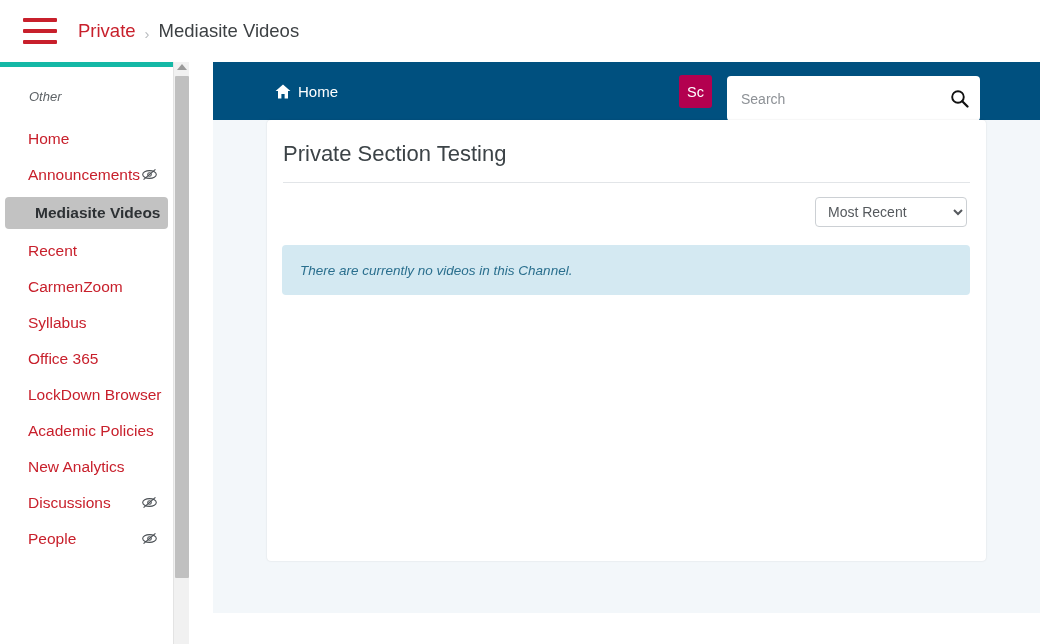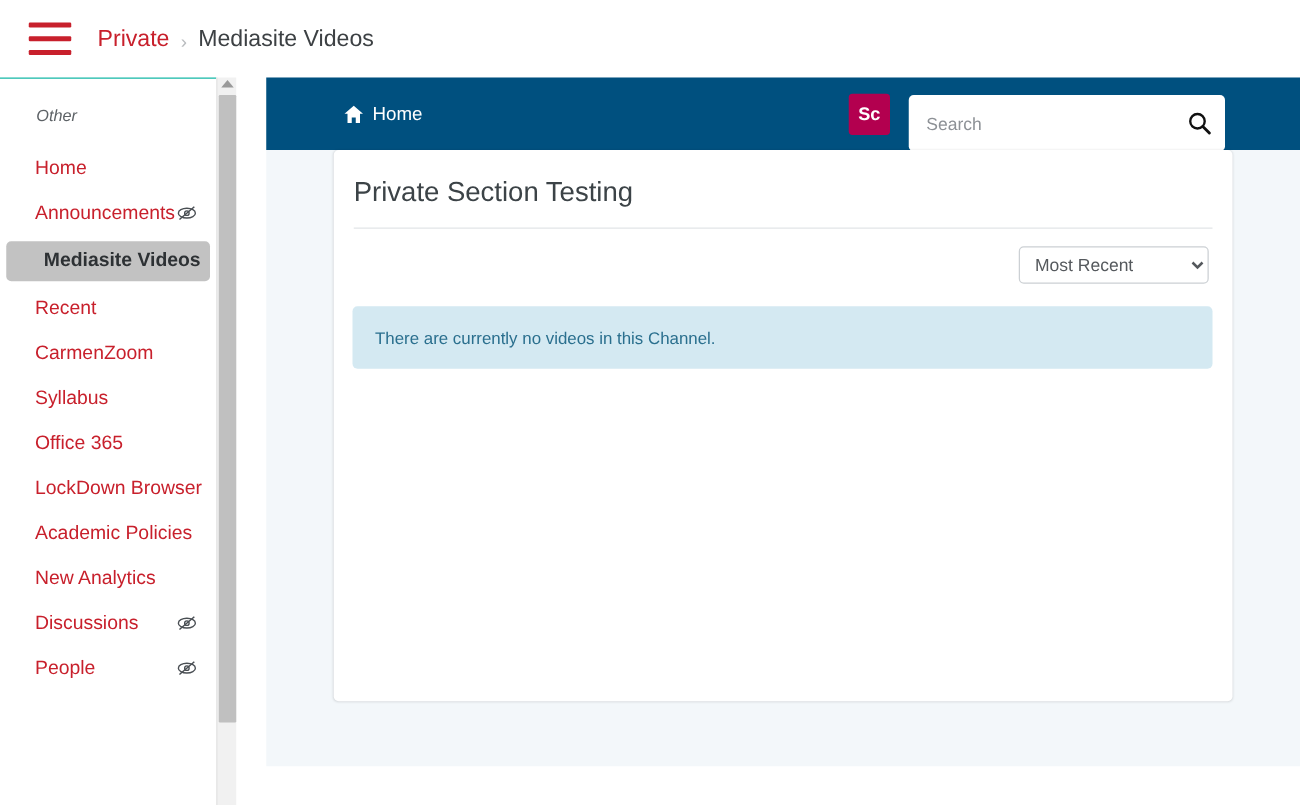--- a/index.html
+++ b/index.html
@@ -59,21 +59,21 @@
     color: #3d4144;
   }
 
   
   .course-nav {
     position: absolute;
     left: 0; top: 62px;
     width: 173px;
     height: 582px;
     background: #ffffff;
-    border-top: 1px solid #14b8a6;
+    border-top: 5px solid #14b8a6;
     overflow: hidden;
   }
   .nav-inner {
     padding-top: 22px;
   }
   .nav-section-label {
     font-size: 13px;
     font-style: italic;
     color: #5d6266;
     padding: 0 0 0 29px;
@@ -176,21 +176,21 @@
   .home-icon { width: 16px; height: 15px; display: block; }
 
   .brand-badge {
     position: absolute;
     left: 466px; top: 13px;
     width: 33px; height: 33px;
     background: #b3004f;
     border-radius: 3px;
     color: #ffffff;
     font-size: 14.5px;
-    font-weight: bold;
+    font-weight: normal;
     display: flex;
     align-items: center;
     justify-content: center;
     cursor: pointer;
   }
 
   .search-wrap {
     position: absolute;
     left: 514px; top: 14px;
     width: 253px; height: 45px;
@@ -260,20 +260,21 @@
   .alert-info {
     margin: 18px 16px 0 15px;
     height: 50px;
     background: #d4e9f2;
     border-radius: 4px;
     display: flex;
     align-items: center;
     padding-left: 18px;
     color: #2a6f8e;
     font-size: 13.5px;
+    font-style: italic;
   }
 
   
   .app-right-gutter {
     position: absolute;
     left: 827px; top: 0;
     width: 13px; height: 582px;
     background: #ffffff;
   }
 </style>

